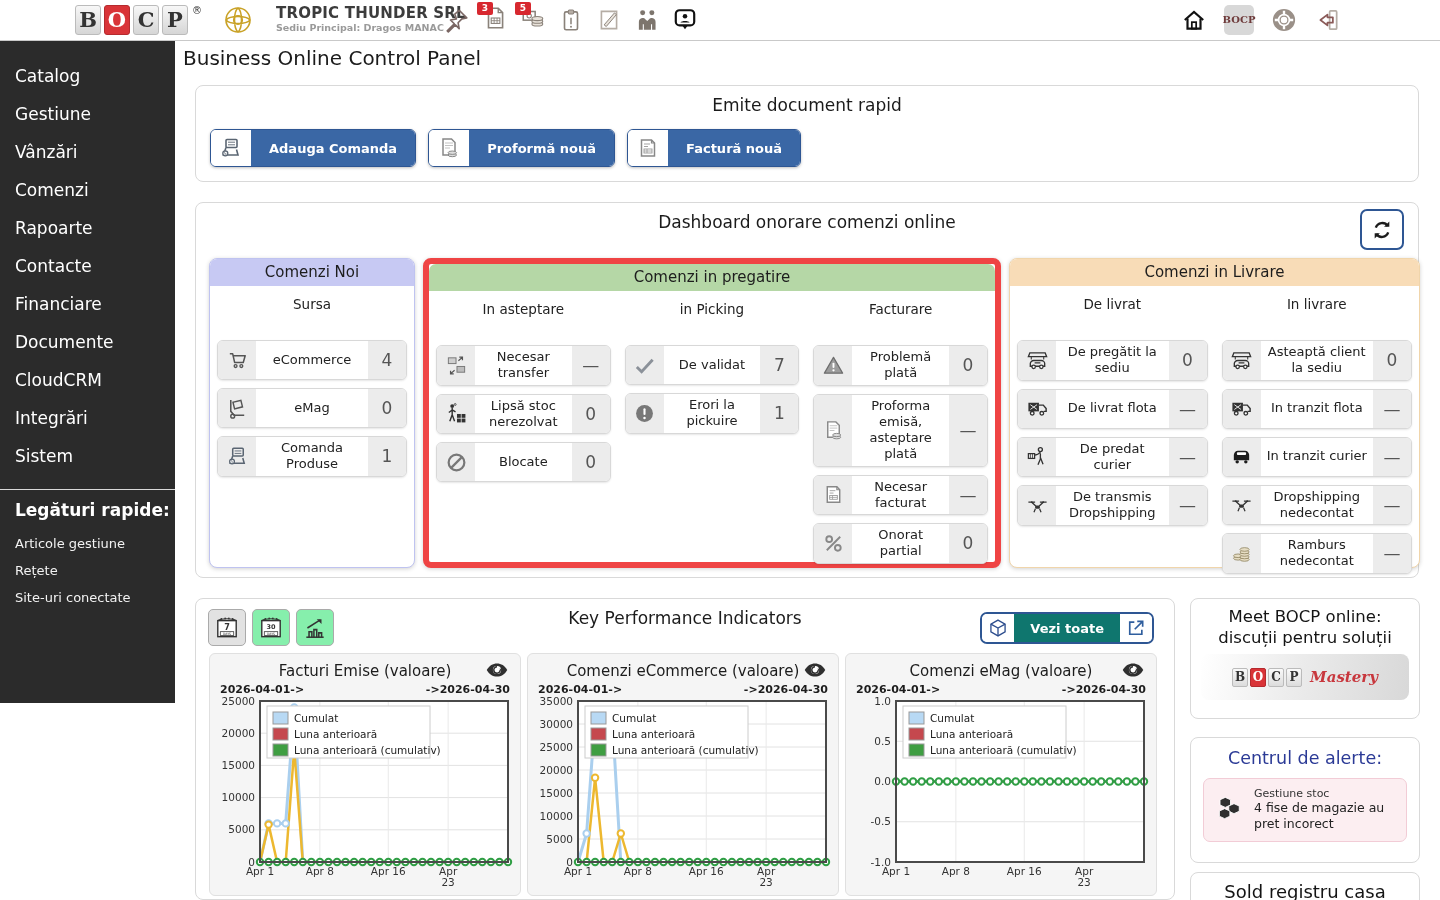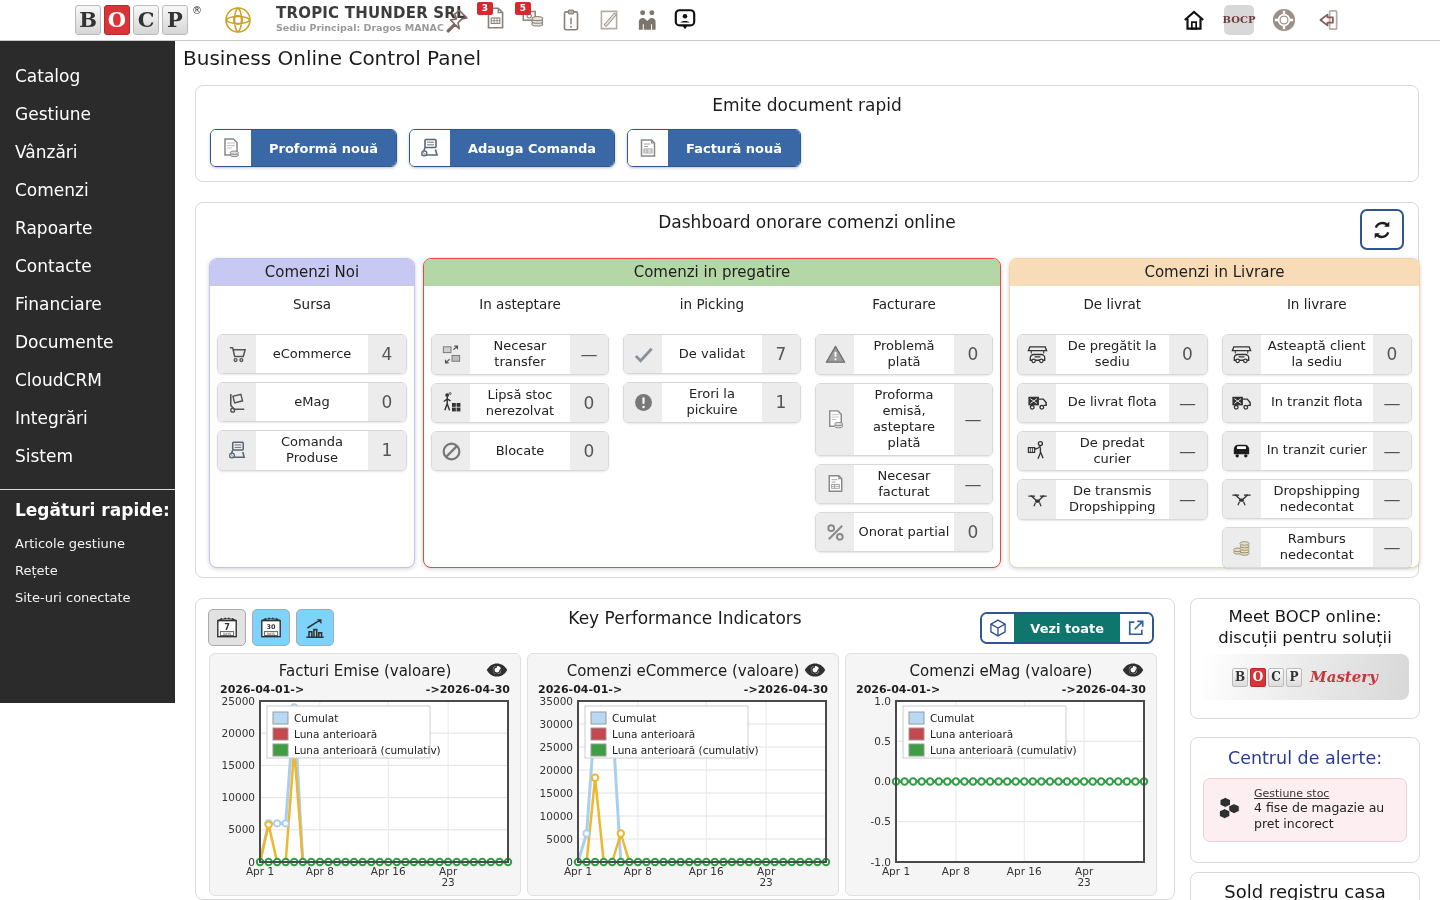--- a/index.html
+++ b/index.html
@@ -50,38 +50,38 @@
 
   
   #dash{left:195px;top:202px;width:1224px;height:376px;}
   .refresh-btn{position:absolute;right:14px;top:6px;width:40px;height:37px;background:#fff;border:2px solid #2e5693;border-radius:7px;
                display:flex;align-items:center;justify-content:center;cursor:pointer;}
   .refresh-btn svg{width:24px;height:24px;}
   .card{position:absolute;top:55px;background:#fff;border-radius:8px;box-shadow:0 1px 4px rgba(0,0,0,.18);box-sizing:border-box;}
   .chead{height:27px;line-height:27px;text-align:center;font-size:15px;color:#1d1d1d;border-radius:7px 7px 0 0;}
   #card-new{left:13px;width:206px;height:310px;border:1px solid #bfc3f0;}
   #card-new .chead{background:#c7c9f3;}
-  #card-prep{left:227px;width:578px;height:310px;border:1px solid #ef4444;}
+  #card-prep{left:227px;width:578px;height:310px;border:6px solid #ef4444;}
   #card-prep .chead{background:#b5d7a6;}
   #card-del{left:813px;width:411px;height:310px;border:1px solid #f0d5ab;}
   #card-del .chead{background:#f8dcb7;}
   .groups{display:flex;}
   .group{flex:1;min-width:0;padding:0 7px;}
-  .gtitle{text-align:center;font-size:13.5px;color:#222;margin:10px 0 22px;}
+  .gtitle{text-align:center;font-size:13.5px;color:#222;margin:10px 0 28px;}
   .srow{display:flex;align-items:stretch;border:1px solid #d8d8d8;border-radius:6px;overflow:hidden;margin:0 0 8px;background:#fff;
         min-height:38px;box-shadow:0 1px 2px rgba(0,0,0,.10);cursor:pointer;}
   .sic{width:38px;background:#ececec;display:flex;align-items:center;justify-content:center;flex:0 0 38px;}
   .sic svg{width:23px;height:23px;}
   .slb{flex:1;display:flex;align-items:center;justify-content:center;text-align:center;font-size:13px;color:#222;padding:3px 4px;line-height:1.25;}
   .svl{width:38px;flex:0 0 38px;background:#ececec;display:flex;align-items:center;justify-content:center;font-size:17px;color:#555;}
 
   
   #kpi{left:195px;top:598px;width:980px;height:302px;}
   .kpi-tools{position:absolute;left:12px;top:10px;display:flex;gap:6px;}
-  .tbtn{width:36px;height:35px;border:1px solid #aaa;border-radius:5px;background:#7dd3fc;display:flex;align-items:center;justify-content:center;cursor:pointer;}
+  .tbtn{width:36px;height:35px;border:1px solid #aaa;border-radius:5px;background:#86efac;display:flex;align-items:center;justify-content:center;cursor:pointer;}
   .tbtn.active{background:#e2e2e2;}
   .tbtn svg{width:26px;height:26px;}
   .see-all{position:absolute;right:20px;top:13px;display:flex;align-items:stretch;height:28px;border:2px solid #2e5693;border-radius:7px;overflow:hidden;cursor:pointer;}
   .see-all .sq{width:32px;background:#fff;display:flex;align-items:center;justify-content:center;}
   .see-all .sq svg{width:20px;height:20px;}
   .see-all .lbl{background:#0f766e;color:#fff;font-size:13px;font-weight:bold;display:flex;align-items:center;padding:0 16px;}
   .charts{position:absolute;left:13px;top:54px;display:flex;gap:6px;}
   .chart-card{width:312px;height:243px;background:#f5f5f5;border:1px solid #e0e0e0;border-radius:6px;box-sizing:border-box;padding:6px 8px;position:relative;}
   .ctitle{text-align:center;font-size:15px;color:#1c1c1c;margin-top:2px;}
   .ceye{position:absolute;right:12px;top:8px;width:22px;height:16px;cursor:pointer;}
@@ -98,21 +98,21 @@
   .mini-letters{display:flex;}
   .mlb{display:inline-block;width:14px;height:17px;line-height:17px;text-align:center;margin-right:2px;
        font-family:"DejaVu Serif","Liberation Serif",serif;font-weight:bold;font-size:12px;color:#333;
        background:linear-gradient(#fafafa,#dcdcdc);border:1px solid #bbb;border-radius:2px;}
   .mlb.red{background:#d93438;color:#fff;border-color:#b52a2e;}
   .mastery{font-family:"DejaVu Serif","Liberation Serif",serif;font-style:italic;font-weight:bold;font-size:15px;color:#c8373d;}
   #alerts{top:737px;height:126px;}
   .alerts-title{text-align:center;font-size:17.5px;color:#2b3a96;margin-top:10px;}
   .alert-box{margin:10px 12px 0;background:#fceef1;border:1px solid #f2ccd6;border-radius:7px;display:flex;align-items:center;padding:8px 10px;gap:10px;cursor:pointer;}
   .alert-box svg{width:30px;height:30px;flex:0 0 30px;}
-  .al-cat{font-size:11px;color:#333;text-decoration:underline;}
+  .al-cat{font-size:11px;color:#333;}
   .al-msg{font-size:12.5px;color:#222;line-height:1.3;}
   #cash{top:872px;height:60px;}
   .cash-title{text-align:center;font-size:18px;color:#141414;margin-top:8px;}
 </style>
 </head>
 <body>
 
 <div id="app">
 
   <header>
@@ -243,41 +243,41 @@
   </aside>
 
   <div class="ptitle">Business Online Control Panel</div>
 
   <section class="panel" id="quick">
     <div class="panel-title">Emite document rapid</div>
     <div class="qbtns">
       <div class="qbtn">
         <span class="qic">
             <svg viewBox="0 0 24 24">
+              <rect x="7" y="3.5" width="11" height="8" rx="1" fill="none" stroke="#5a6572" stroke-width="1.6"></rect>
+              <path d="M9 6.2h7M9 8.8h7" stroke="#5a6572" stroke-width=".9"></path>
+              <path d="M7 11.5L4.5 19H19l-1.5-5.5" fill="none" stroke="#5a6572" stroke-width="1.6"></path>
+              <circle cx="6.3" cy="17.3" r="2.5" fill="#fff" stroke="#5a6572" stroke-width="1.3"></circle>
+              <text x="6.3" y="19" font-size="4.6" text-anchor="middle" fill="#5a6572" font-family="DejaVu Sans">S</text>
+            </svg>
+          </span>
+        <span class="qlb">Adauga Comanda</span>
+      </div>
+      <div class="qbtn">
+        <span class="qic">
+            <svg viewBox="0 0 24 24">
               <path d="M6 3h8.5L18 6.5V19H6z" fill="#fff" stroke="#888" stroke-width="1.5"></path>
               <path d="M8 7h8M8 9.5h8M8 12h5" stroke="#bbb" stroke-width=".9"></path>
               <g stroke="#888" fill="#ddd">
                 <ellipse cx="15.3" cy="19" rx="4.2" ry="1.7"></ellipse>
                 <ellipse cx="15.3" cy="16.7" rx="4.2" ry="1.7"></ellipse>
               </g>
             </svg>
           </span>
         <span class="qlb">Proformă nouă</span>
-      </div>
-      <div class="qbtn">
-        <span class="qic">
-            <svg viewBox="0 0 24 24">
-              <rect x="7" y="3.5" width="11" height="8" rx="1" fill="none" stroke="#5a6572" stroke-width="1.6"></rect>
-              <path d="M9 6.2h7M9 8.8h7" stroke="#5a6572" stroke-width=".9"></path>
-              <path d="M7 11.5L4.5 19H19l-1.5-5.5" fill="none" stroke="#5a6572" stroke-width="1.6"></path>
-              <circle cx="6.3" cy="17.3" r="2.5" fill="#fff" stroke="#5a6572" stroke-width="1.3"></circle>
-              <text x="6.3" y="19" font-size="4.6" text-anchor="middle" fill="#5a6572" font-family="DejaVu Sans">S</text>
-            </svg>
-          </span>
-        <span class="qlb">Adauga Comanda</span>
       </div>
       <div class="qbtn">
         <span class="qic">
             <svg viewBox="0 0 24 24">
               <path d="M5.5 4h10l3 3v13h-13z" fill="#fff" stroke="#888" stroke-width="1.5"></path>
               <path d="M15.5 4v3h3" fill="none" stroke="#888" stroke-width="1.2"></path>
               <path d="M8 8h6M8 10.5h4" stroke="#999" stroke-width=".9"></path>
               <rect x="8" y="13" width="8" height="4" fill="none" stroke="#999" stroke-width=".9"></rect>
               <path d="M8 15h8M11 13v4" stroke="#999" stroke-width=".8"></path>
             </svg>

